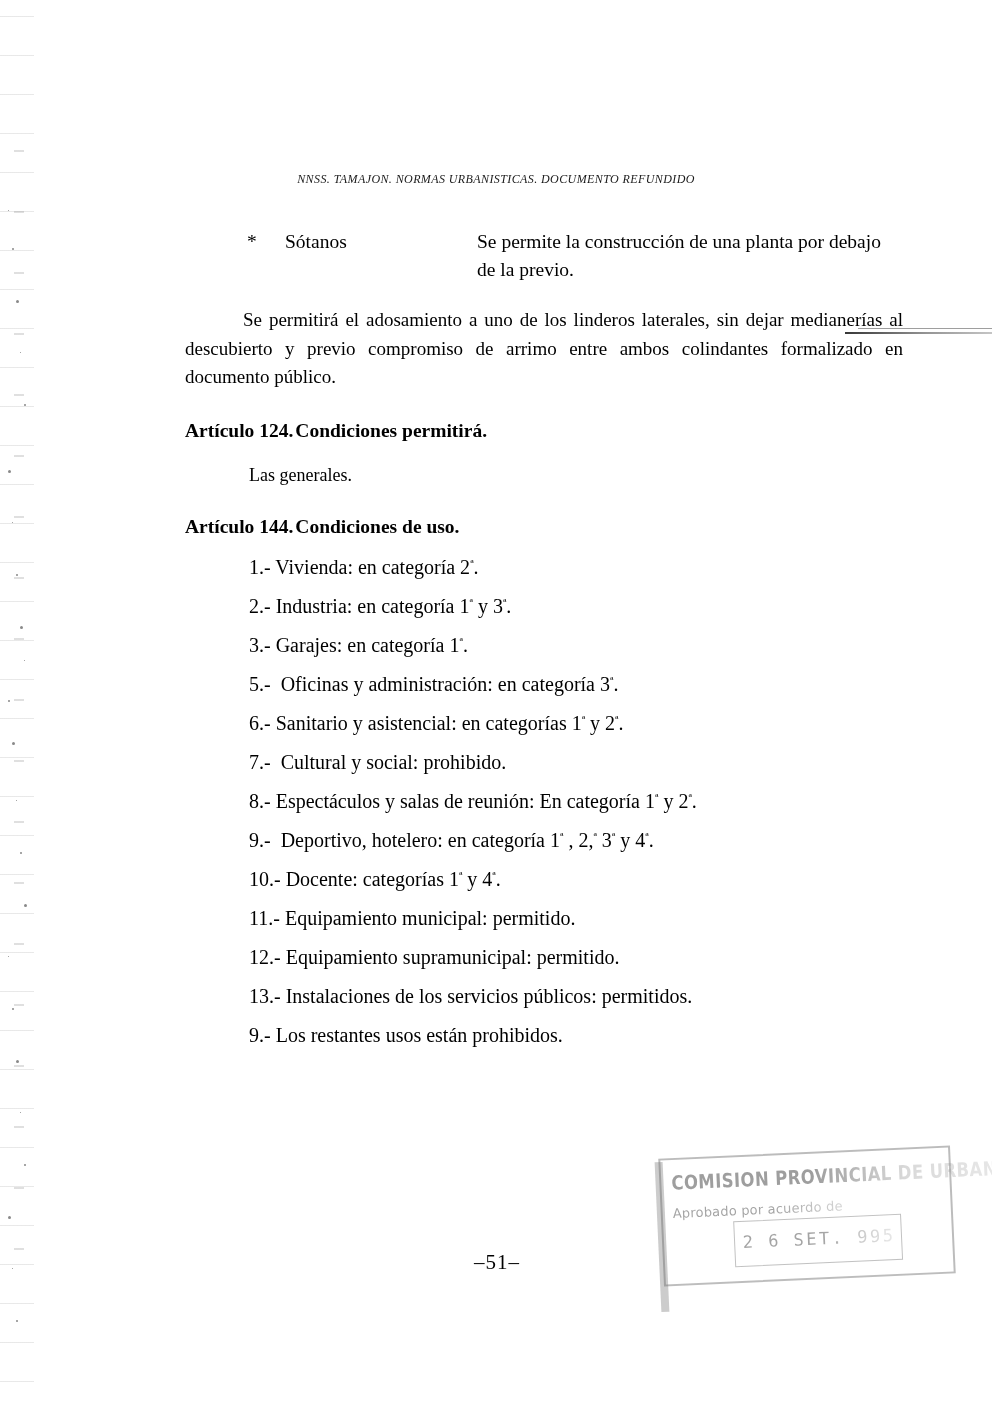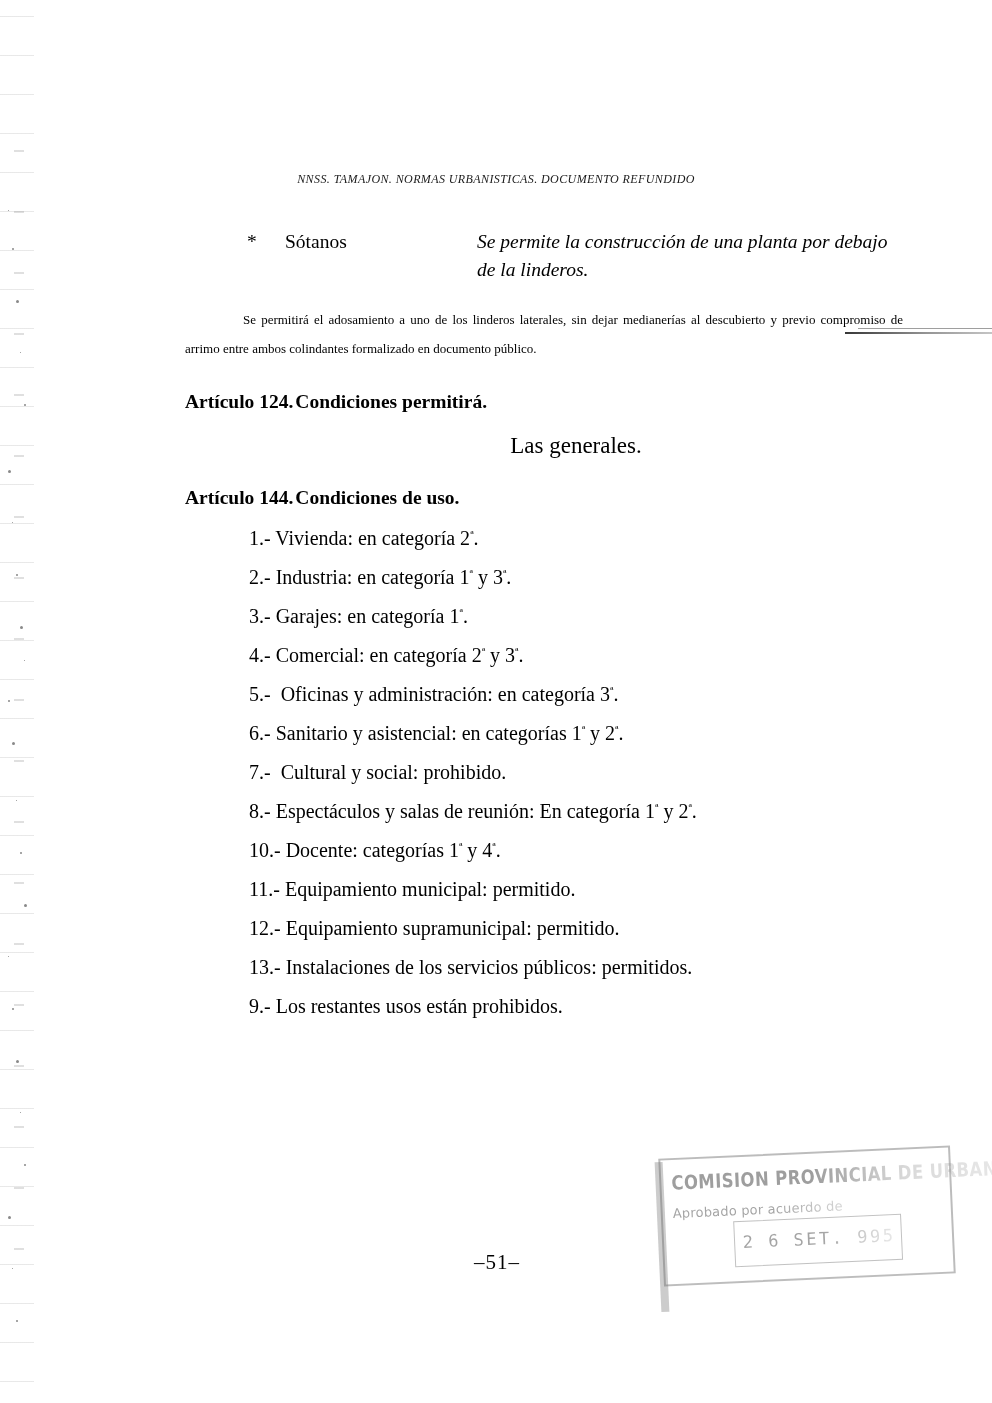--- a/index.html
+++ b/index.html
@@ -111,44 +111,42 @@
     text-align: left;
     padding-left: 62px;
     box-sizing: content-box;
   }
   .def-term {
     width: 192px;
     flex: 0 0 192px;
   }
   .def-desc {
     flex: 1 1 auto;
-    font-style: italic;
   }
 
   p.para {
-    font-size: 13px;
+    font-size: 19px;
     line-height: 28.5px;
     margin: 22px 0 0 0;
     text-align: justify;
     text-indent: 58px;
   }
 
   h2.article {
     font-size: 19.5px;
     font-weight: bold;
     margin: 26px 0 0 0;
     line-height: 26px;
   }
   h2.article .art-num { margin-right: 2px; }
 
   p.plain {
-    font-size: 23px;
+    font-size: 18px;
     line-height: 26px;
     margin: 18px 0 0 64px;
-    text-align: center;
   }
 
   ol.uses {
     list-style: none;
     margin: 14px 0 0 0;
     padding: 0;
   }
   ol.uses li {
     font-size: 20px;
     line-height: 26px;
@@ -258,45 +256,45 @@
 
   <div class="running-head">NNSS. TAMAJON. NORMAS URBANISTICAS. DOCUMENTO REFUNDIDO</div>
 
   <div class="body-area">
 
     <div class="def-row">
       <span class="def-bullet">*</span>
       <span class="def-term">Sótanos</span>
       <span class="def-desc">
         <span>Se permite la construcción de una planta por debajo</span><br>
-        <span>de la linderos.</span>
+        <span>de la previo.</span>
       </span>
     </div>
 
     <p class="para">Se permitirá el adosamiento a uno de los linderos laterales, sin dejar medianerías al descubierto y previo compromiso de arrimo entre ambos colindantes formalizado en documento público.</p>
 
     <h2 class="article">
       <span class="art-num">Artículo 124.</span><span>Condiciones permitirá.</span>
     </h2>
 
     <p class="plain">Las generales.</p>
 
     <h2 class="article">
       <span class="art-num">Artículo 144.</span><span>Condiciones de uso.</span>
     </h2>
 
     <ol class="uses" id="uses-list">
         <li>1.- Vivienda: en categoría 2<sup class="ord">ª</sup>.</li>
         <li>2.- Industria: en categoría 1<sup class="ord">ª</sup> y 3<sup class="ord">ª</sup>.</li>
         <li>3.- Garajes: en categoría 1<sup class="ord">ª</sup>.</li>
-        <li>4.- Comercial: en categoría 2<sup class="ord">ª</sup> y 3<sup class="ord">ª</sup>.</li>
         <li>5.-  Oficinas y administración: en categoría 3<sup class="ord">ª</sup>.</li>
         <li>6.- Sanitario y asistencial: en categorías 1<sup class="ord">ª</sup> y 2<sup class="ord">ª</sup>.</li>
         <li>7.-  Cultural y social: prohibido.</li>
         <li>8.- Espectáculos y salas de reunión: En categoría 1<sup class="ord">ª</sup> y 2<sup class="ord">ª</sup>.</li>
+        <li>9.-  Deportivo, hotelero: en categoría 1<sup class="ord">ª</sup> , 2,<sup class="ord">ª</sup> 3<sup class="ord">ª</sup> y 4<sup class="ord">ª</sup>.</li>
         <li>10.- Docente: categorías 1<sup class="ord">ª</sup> y 4<sup class="ord">ª</sup>.</li>
         <li>11.- Equipamiento municipal: permitido.</li>
         <li>12.- Equipamiento supramunicipal: permitido.</li>
         <li>13.- Instalaciones de los servicios públicos: permitidos.</li>
         <li>9.- Los restantes usos están prohibidos.</li>
       </ol>
 
   </div>
 
   <div class="scan-streak"></div>

